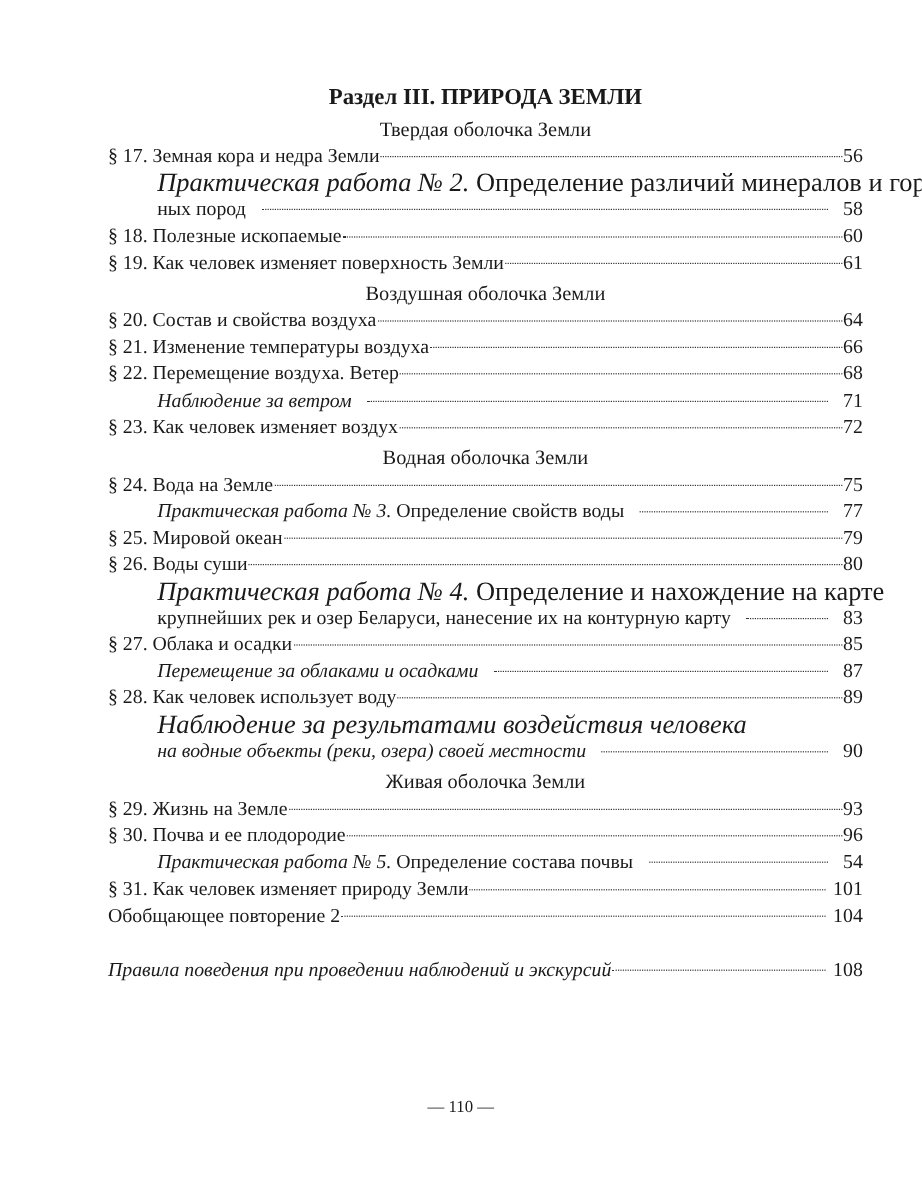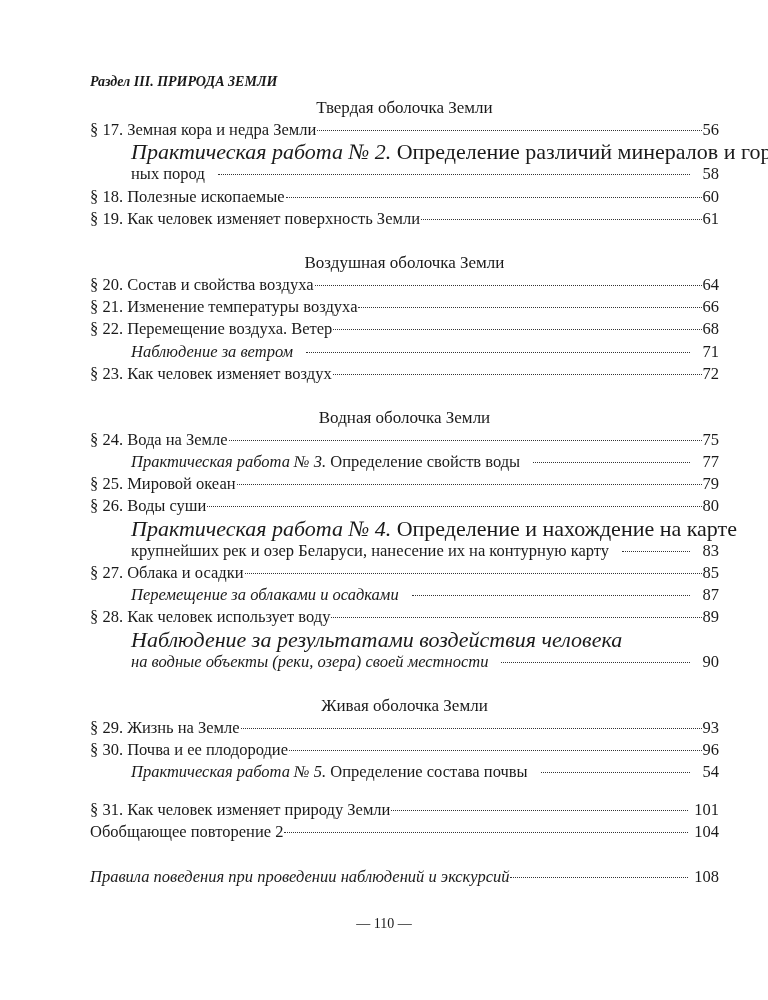--- a/index.html
+++ b/index.html
@@ -3,42 +3,42 @@
 <meta charset="utf-8">
 <style>
   html, body { margin: 0; padding: 0; background: #ffffff; }
   body {
     width: 768px; height: 1000px; position: relative; overflow: hidden;
     font-family: "Liberation Serif", "DejaVu Serif", serif;
     color: #1a1a1a;
   }
   .page { position: absolute; left: 90px; top: 66px; width: 629px; }
   .title {
-    font-weight: bold; font-size: 14px;
-    height: 26px; line-height: 26px; margin-top: 3px; font-style: italic;
+    text-align: center; font-weight: bold; font-size: 19px;
+    height: 26px; line-height: 26px; margin-top: 3px;
   }
   .subhead {
     text-align: center; font-weight: normal; font-size: 17px;
     height: 23px; line-height: 23px; margin-top: 1px;
   }
   .section { margin-top: 0; }
-  .section + .section .subhead { margin-top: 21px; }
+  .section + .section .subhead { margin-top: 3px; }
   .row {
     display: flex; align-items: baseline;
     font-size: 16.5px; height: 22.2px; line-height: 22.2px;
     white-space: nowrap;
   }
   .row.indent { padding-left: 41px; gap: 12px; }
   .row .text { flex: 0 0 auto; }
   .row .lead {
     flex: 1 1 auto; overflow: hidden; margin: 0 1px;
     border-bottom: 1.3px dotted #333; height: 0; transform: translateY(-4px);
   }
   .row .pg { flex: 0 0 auto; text-align: right; }
-  .row .pg.spaced { padding-left: 5px; margin-top: 15px; }
+  .row .pg.spaced { padding-left: 5px; }
   .it { font-style: italic; }
   .cont { font-size: 22px; height: 22.2px; line-height: 22.2px; padding-left: 41px; white-space: nowrap; }
   .gap { height: 23px; }
   .footer {
     position: absolute; left: 0; width: 768px; top: 916px;
     text-align: center; font-size: 14px;
   }
 </style>
 </head>
 <body>

